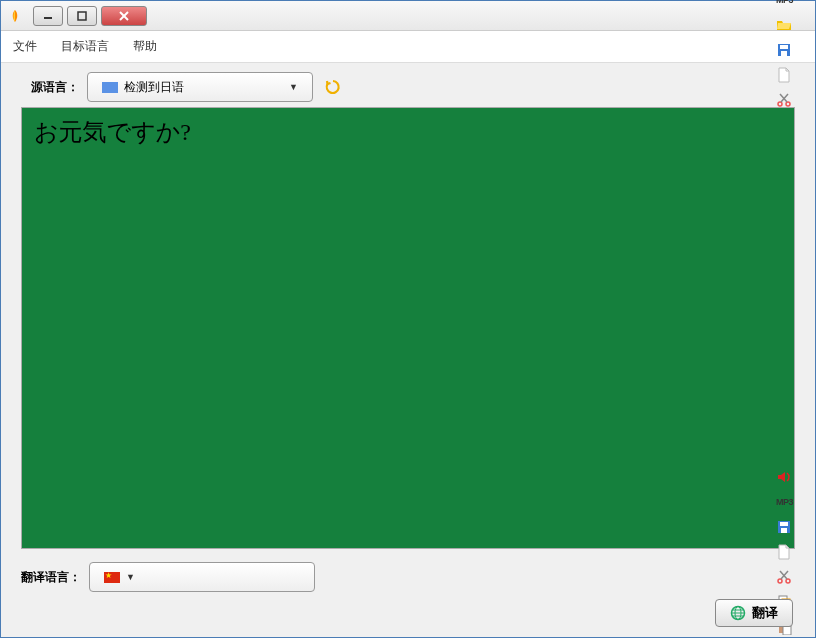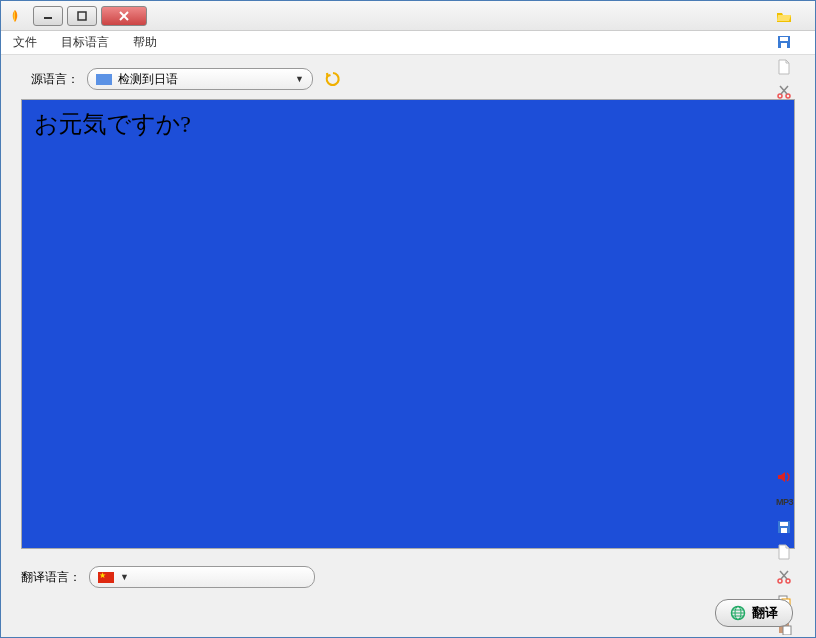--- a/index.html
+++ b/index.html
@@ -8,43 +8,43 @@
 .window { width: 816px; height: 638px; border: 1px solid #4a7cb5; background: #fff; display: flex; flex-direction: column; }
 
 .titlebar { height: 30px; background: linear-gradient(to bottom, #f8f8f8, #e8e8e8); border-bottom: 1px solid #ccc; display: flex; align-items: center; padding: 0 6px; }
 .titlebar .app-icon { width: 16px; height: 16px; margin-right: 6px; }
 .titlebar .title { flex: 1; font-size: 12px; color: #333; }
 .titlebar .win-controls { display: flex; gap: 0; }
 .win-btn { width: 30px; height: 20px; border: 1px solid #888; border-radius: 3px; margin-left: 4px; display: flex; align-items: center; justify-content: center; font-size: 11px; cursor: pointer; }
 .win-min, .win-max { background: linear-gradient(to bottom, #f5f5f5, #d9d9d9); }
 .win-close { background: linear-gradient(to bottom, #e88, #c44); color: #fff; width: 46px; }
 
-.menubar { height: 24px; background: #fff; border-bottom: 1px solid #ddd; display: flex; align-items: center; padding: 0 8px; gap: 16px; }
+.menubar { height: 32px; background: #fff; border-bottom: 1px solid #ddd; display: flex; align-items: center; padding: 0 8px; gap: 16px; }
 .menu-item { font-size: 12px; color: #333; cursor: pointer; padding: 2px 4px; }
 
 .content { flex: 1; padding: 10px 20px 8px 20px; display: flex; flex-direction: column; background: #f0f0f0; }
 
 .lang-row { display: flex; align-items: center; height: 28px; margin-bottom: 6px; }
-.lang-label { font-weight: normal; font-size: 12px; margin-right: 8px; min-width: 58px; text-align: right; }
-.lang-select { width: 226px; height: 22px; border: 1px solid #999; border-radius: 10px; background: linear-gradient(to bottom, #fff, #eee); display: flex; align-items: center; padding: 0 8px; cursor: pointer; position: relative; }
+.lang-label { font-weight: bold; font-size: 12px; margin-right: 8px; min-width: 58px; text-align: right; }
+.lang-select { width: 226px; height: 30px; border: 1px solid #999; border-radius: 4px; background: linear-gradient(to bottom, #fff, #eee); display: flex; align-items: center; padding: 0 14px; cursor: pointer; position: relative; }
 .lang-select .flag { width: 16px; height: 11px; margin-right: 6px; display: inline-block; }
 .lang-select .sel-text { flex: 1; font-size: 12px; }
 .lang-select .dd-arrow { font-size: 9px; color: #333; }
 .refresh-btn { width: 24px; height: 22px; margin-left: 8px; display: flex; align-items: center; justify-content: center; cursor: pointer; }
 
 .toolbar { margin-left: auto; display: flex; align-items: center; gap: 5px; flex-direction: column; }
 .tb-btn { width: 20px; height: 20px; display: flex; align-items: center; justify-content: center; cursor: pointer; }
 .tb-mp3 { font-size: 9px; font-weight: bold; color: #333; letter-spacing: -0.5px; width: auto; padding: 0 2px; }
 
-.text-area { flex: 1; background: #1d4ed8; border: 1px solid #aaa; padding: 8px 12px; font-size: 24px; font-family: "SimSun", serif; overflow: auto; margin-bottom: 14px; }
+.text-area { flex: 1; background: #15803d; border: 1px solid #aaa; padding: 8px 12px; font-size: 24px; font-family: "SimSun", serif; overflow: auto; margin-bottom: 14px; }
 .text-area.src { min-height: 200px; }
 .text-area.tgt { min-height: 190px; }
 
 .footer { display: flex; justify-content: flex-end; padding: 2px 2px 2px 0; }
-.translate-btn { height: 28px; padding: 0 14px; border: 1px solid #888; border-radius: 13px; background: linear-gradient(to bottom, #fdfdfd, #e0e0e0); display: flex; align-items: center; gap: 6px; cursor: pointer; font-weight: bold; font-size: 13px; }
+.translate-btn { height: 28px; padding: 0 14px; border: 1px solid #888; border-radius: 4px; background: linear-gradient(to bottom, #fdfdfd, #e0e0e0); display: flex; align-items: center; gap: 6px; cursor: pointer; font-weight: bold; font-size: 13px; }
 
 .flag-un { background: #5b92e5; position: relative; }
 .flag-cn { background: #de2910; position: relative; }
 .flag-cn::after { content: "★"; color: #ffde00; font-size: 8px; position: absolute; top: -1px; left: 1px; }
 
 svg { display: block; }
 </style>
 </head>
 <body>
 

